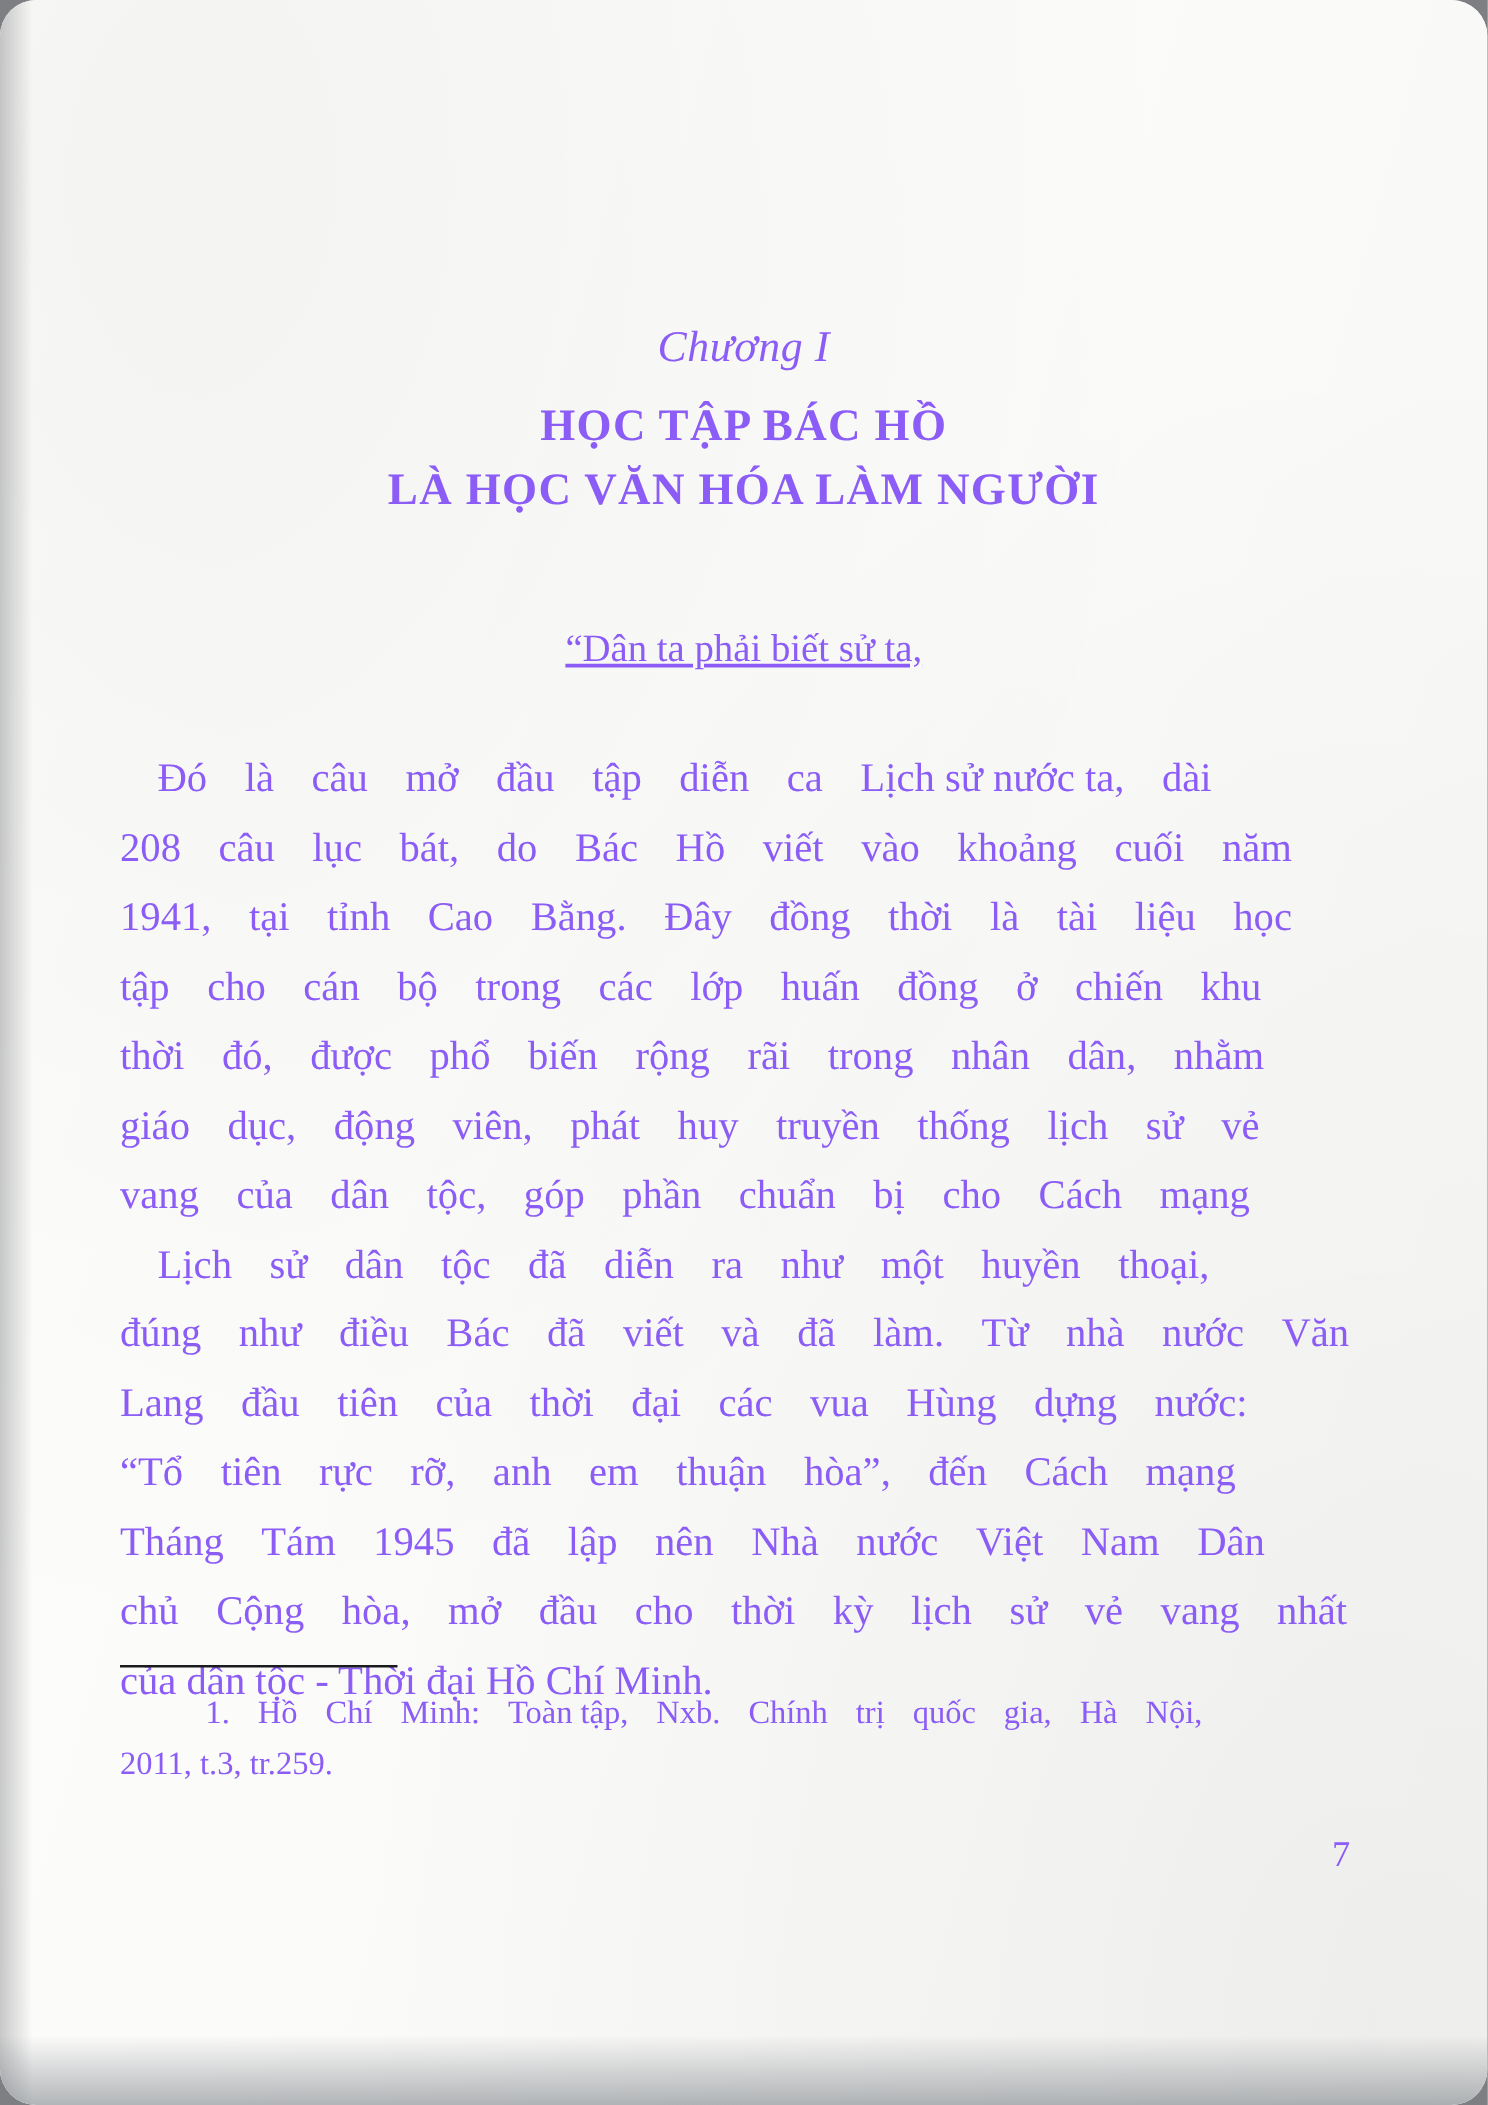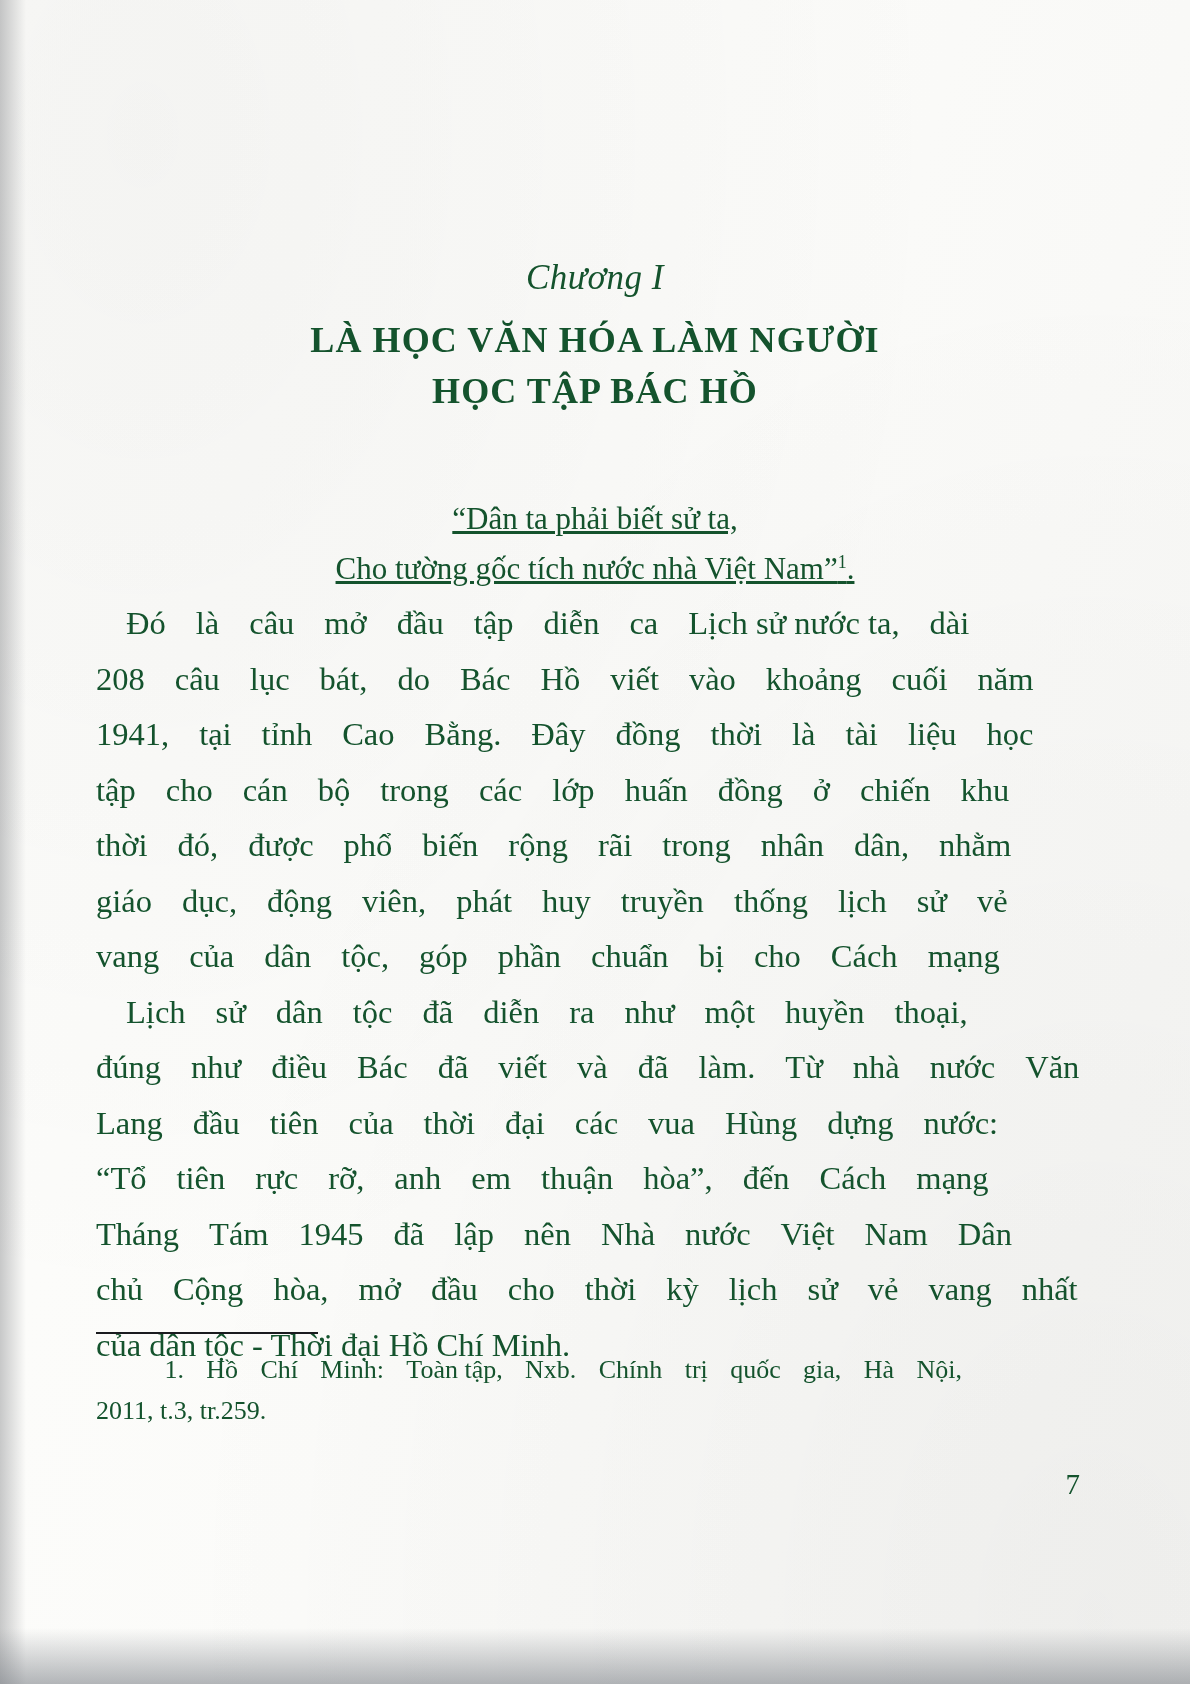--- a/index.html
+++ b/index.html
@@ -7,21 +7,22 @@
     padding: 0;
     background: #7d7f82;
   }
   .page {
     position: relative;
     width: 1190px;
     height: 1684px;
     background: #ffffff;
     overflow: hidden;
     font-family: "Liberation Serif", "DejaVu Serif", serif;
-    color: #14532d;
+    color: #8b5cf6;
+    border-radius: 29px;
   }
   
   .scan-tint {
     position: absolute;
     inset: 0;
     background:
       radial-gradient(ellipse at 12% 8%, rgba(0,0,0,0.035), rgba(0,0,0,0) 55%),
       radial-gradient(ellipse at 92% 96%, rgba(0,0,0,0.04), rgba(0,0,0,0) 60%),
       linear-gradient(105deg, #fdfdfb 0%, #fbfbf9 45%, #f7f7f5 100%);
     pointer-events: none;
@@ -145,27 +146,26 @@
 <body>
 
 <div class="page">
   <div class="scan-tint"></div>
 
   <div class="content">
 
     <div class="chapter-label">Chương I</div>
 
     <div class="chapter-title">
+      <span class="tline">HỌC TẬP BÁC HỒ</span>
       <span class="tline">LÀ HỌC VĂN HÓA LÀM NGƯỜI</span>
-      <span class="tline">HỌC TẬP BÁC HỒ</span>
     </div>
 
     <div class="epigraph">
       <span class="eline">“Dân ta phải biết sử ta,</span>
-      <span class="eline"><span>Cho tường gốc tích nước nhà Việt Nam”</span><sup>1</sup><span>.</span></span>
     </div>
 
     <div class="body-block">
       <p class="para" id="para-1">
           <span class="ln justify">
             <span class="indent"></span>
             <span>Đó</span>
             <span>là</span>
             <span>câu</span>
             <span>mở</span>

